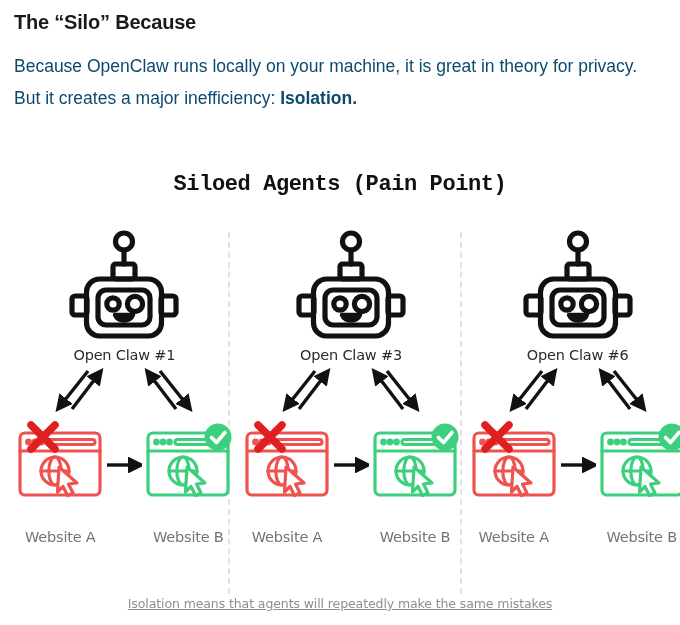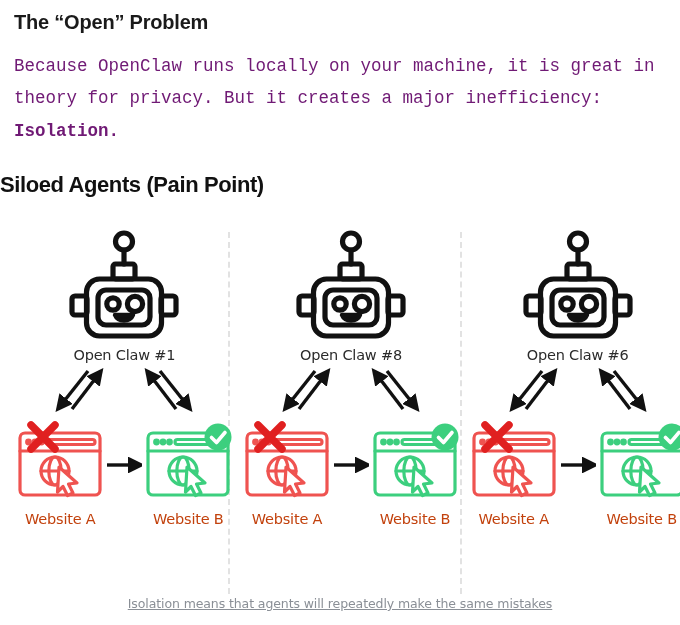--- a/index.html
+++ b/index.html
@@ -17,38 +17,38 @@
   .article-title{
     font-family:"Liberation Sans", sans-serif;
     font-size:20px;
     font-weight:bold;
     letter-spacing:-0.2px;
     color:#1a1a1a;
     margin:0 0 16px 0;
     line-height:1.2;
   }
   .article-body{
-    font-family:Liberation Mono, monospace;
+    font-family:Liberation Sans, sans-serif;
     font-size:17.5px;
     line-height:1.85;
-    color:#701a75;
+    color:#0c4a6e;
     margin:0;
     max-width:660px;
   }
   .article-body b{ font-weight:bold; }
 
   
   .figure{
     position:absolute;
     left:0; top:150px;
     width:680px; height:475px;
   }
   .figure-title{
-    text-align:left;
-    font-family:Liberation Sans, sans-serif;
+    text-align:center;
+    font-family:Liberation Mono, monospace;
     font-weight:bold;
     font-size:22px;
     letter-spacing:-0.4px;
     color:#111111;
     margin:22px 0 0 0;
   }
 
   .panels{
     position:absolute;
     top:78px; left:11px;
@@ -91,22 +91,22 @@
     margin-top:0px;
   }
   .site{
     display:flex;
     flex-direction:column;
     align-items:center;
   }
   .site-label{
     font-family:"DejaVu Sans", sans-serif;
     font-size:14.5px;
-    color:#c2410c;
-    margin-top:4px;
+    color:#737373;
+    margin-top:22px;
     letter-spacing:-0.2px;
     white-space:nowrap;
   }
   .hlink{ padding-top:36px; }
 
   .caption{
     position:absolute;
     left:0; bottom:14px;
     width:680px;
     text-align:center;
@@ -114,21 +114,21 @@
     font-size:12.5px;
     color:#8a8f96;
     letter-spacing:-0.1px;
     text-decoration:underline;
   }
 </style>
 </head>
 <body>
 
 <div class="article">
-  <h1 class="article-title">The “Open” Problem</h1>
+  <h1 class="article-title">The “Silo” Because</h1>
   <p class="article-body"><span>Because OpenClaw runs locally on your machine, it is great in theory for privacy. But it creates a major inefficiency: </span><b>Isolation.</b></p>
 </div>
 
 <div class="figure">
 
   <div class="figure-title">Siloed Agents (Pain Point)</div>
 
   <div class="divider d1"></div>
   <div class="divider d2"></div>
 
@@ -242,21 +242,21 @@
           <rect x="32" y="62" width="52" height="35" rx="8"></rect>
           <rect x="6" y="68" width="15" height="19" rx="3"></rect>
           <rect x="95" y="68" width="15" height="19" rx="3"></rect>
           <circle cx="47" cy="76" r="6.2"></circle>
           <circle cx="69" cy="76" r="7.6"></circle>
           <path d="M49 87 a9.5 8 0 0 0 18 0 z" fill="#111111" stroke-width="4.4"></path>
         </g>
       </svg>
       </span>
 
-      <div class="robot-label">Open Claw #8</div>
+      <div class="robot-label">Open Claw #3</div>
 
       <span class="arrows">
       <svg width="210" height="52" viewBox="0 0 210 52" aria-hidden="true">
         <defs>
           <marker id="ah2" markerWidth="5" markerHeight="5" refX="2.4" refY="2.5" orient="auto">
             <path d="M0,0 L5,2.5 L0,5 z" fill="#111111"></path>
           </marker>
         </defs>
         <g stroke="#111111" stroke-width="3.4" fill="none" marker-end="url(#ah2)">
           <line x1="69" y1="6" x2="42" y2="40"></line>

